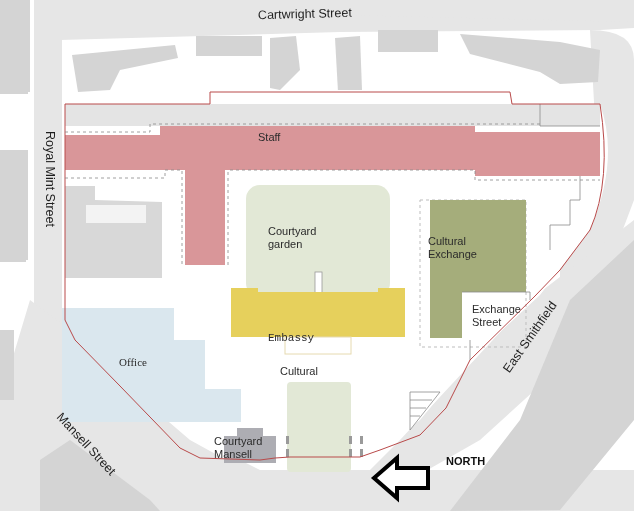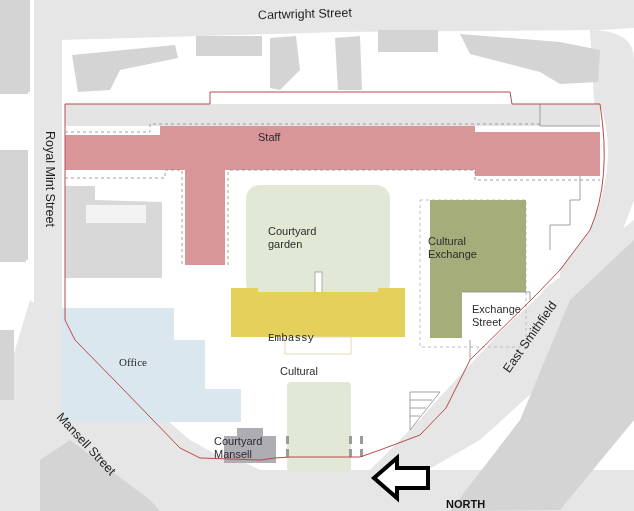--- a/index.html
+++ b/index.html
@@ -130,13 +130,13 @@
 <div class="lbl" style="left:280px; top:365px; width:80px;">Cultural</div>
 <div class="lbl" style="left:472px; top:303px; text-align:left;">
   <div>Exchange</div>
   <div>Street</div>
 </div>
 <div class="lbl" style="left:214px; top:435px; width:72px;">
   <div>Courtyard</div>
   <div>Mansell</div>
 </div>
 
-<div class="north" style="left:446px; top:498px;">NORTH</div>
+<div class="north" style="left:446px; top:455px;">NORTH</div>
 
 </body></html>

